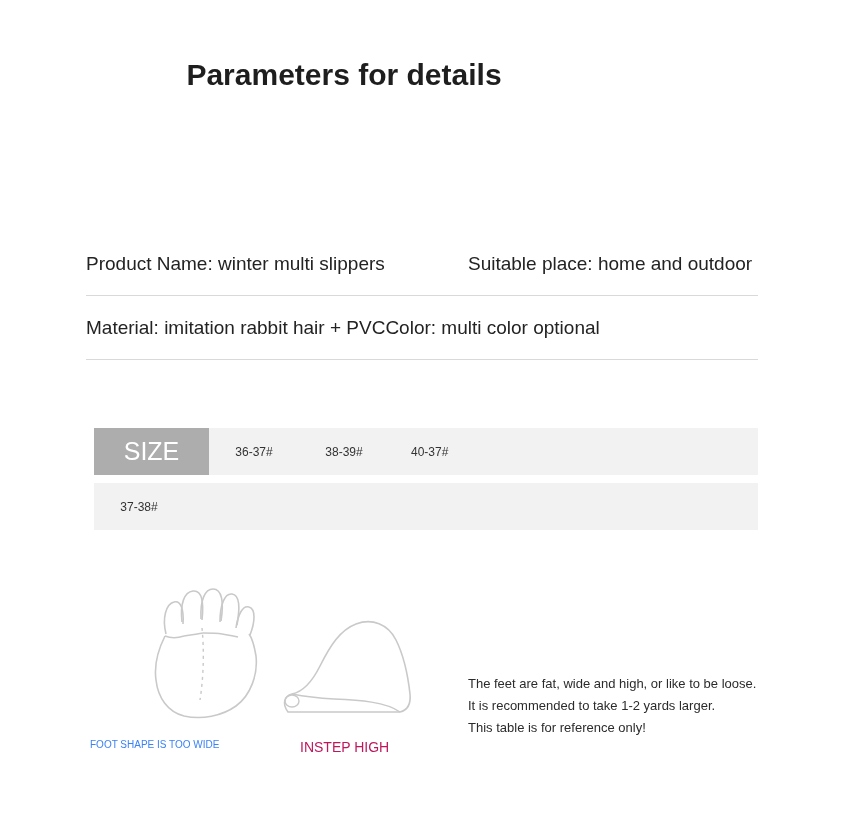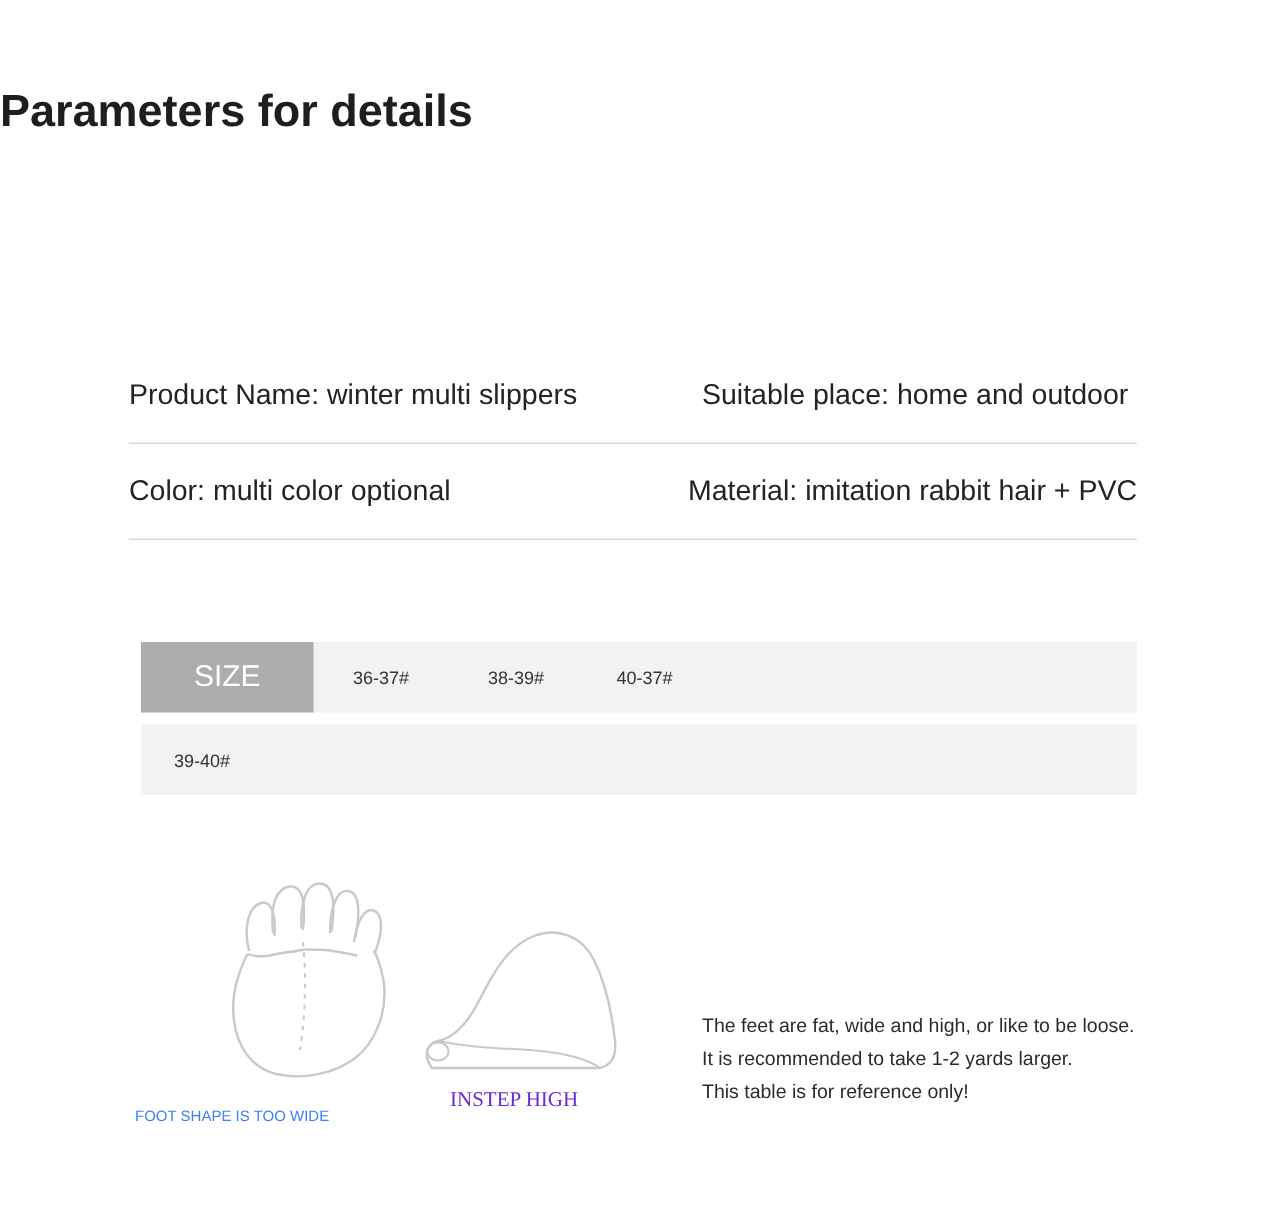--- a/index.html
+++ b/index.html
@@ -21,21 +21,21 @@
     width: 843px;
     height: 818px;
   }
 
   
   .title {
     position: absolute;
     top: 58px;
     left: 0;
     width: 688px;
-    text-align: left;
+    text-align: center;
     font-size: 30px;
     font-weight: bold;
     letter-spacing: 0px;
     color: #1e1e1e;
   }
 
   
   .spec-block {
     position: absolute;
     top: 232px;
@@ -74,21 +74,21 @@
     height: 47px;
     background: #f2f2f2;
   }
   .size-row.second {
     margin-top: 8px;
   }
   .size-head {
     width: 115px;
     background: #adadad;
     color: #ffffff;
-    font-size: 20px;
+    font-size: 25px;
     display: flex;
     align-items: center;
     justify-content: center;
     letter-spacing: 0px;
   }
   .size-cell {
     font-size: 12px;
     color: #333333;
     display: flex;
     align-items: center;
@@ -115,25 +115,24 @@
     position: absolute;
     left: 90px;
     top: 161px;
     font-size: 10px;
     color: #3b82f6;
     white-space: nowrap;
   }
   .cap-instep {
     position: absolute;
     left: 300px;
-    top: 148px;
+    top: 161px;
     font-size: 14px;
-    color: #6d28d9;
+    color: #be185d;
     white-space: nowrap;
-    font-family: Liberation Serif, serif;
   }
 
   .note {
     position: absolute;
     left: 468px;
     top: 95px;
     width: 370px;
     font-size: 13px;
     line-height: 22px;
     color: #2b2b2b;
@@ -146,34 +145,34 @@
 <div class="page">
 
   <div class="title">Parameters for details</div>
 
   <div class="spec-block">
     <div class="spec-row">
       <div class="spec-cell left">Product Name: winter multi slippers</div>
       <div class="spec-cell right">Suitable place: home and outdoor</div>
     </div>
     <div class="spec-row">
+      <div class="spec-cell right">Material: imitation rabbit hair + PVC</div>
       <div class="spec-cell left">Color: multi color optional</div>
-      <div class="spec-cell right">Material: imitation rabbit hair + PVC</div>
     </div>
   </div>
 
   <div class="size-table">
     <div class="size-row">
       <div class="size-head">SIZE</div>
       <div class="size-cell c1">36-37#</div>
       <div class="size-cell c2">38-39#</div>
       <div class="size-cell c3">40-37#</div>
     </div>
     <div class="size-row second">
-      <div class="size-cell c3">39-40#</div>
+      <div class="size-cell c2">37-38#</div>
     </div>
   </div>
 
   <div class="foot-area">
 
     <div class="foot-item foot-wide">
       <svg width="180" height="155" viewBox="0 0 180 155">
         <path d="M48 56 C44 40 48 26 56 24 C63 22 66 32 65 46" fill="none" stroke="#c9c9c9" stroke-width="1.6"></path>
         <path d="M64 44 C62 26 66 14 75 13 C84 12 86 24 84 42" fill="none" stroke="#c9c9c9" stroke-width="1.6"></path>
         <path d="M83 41 C82 22 87 11 95 11 C104 11 106 24 103 43" fill="none" stroke="#c9c9c9" stroke-width="1.6"></path>

